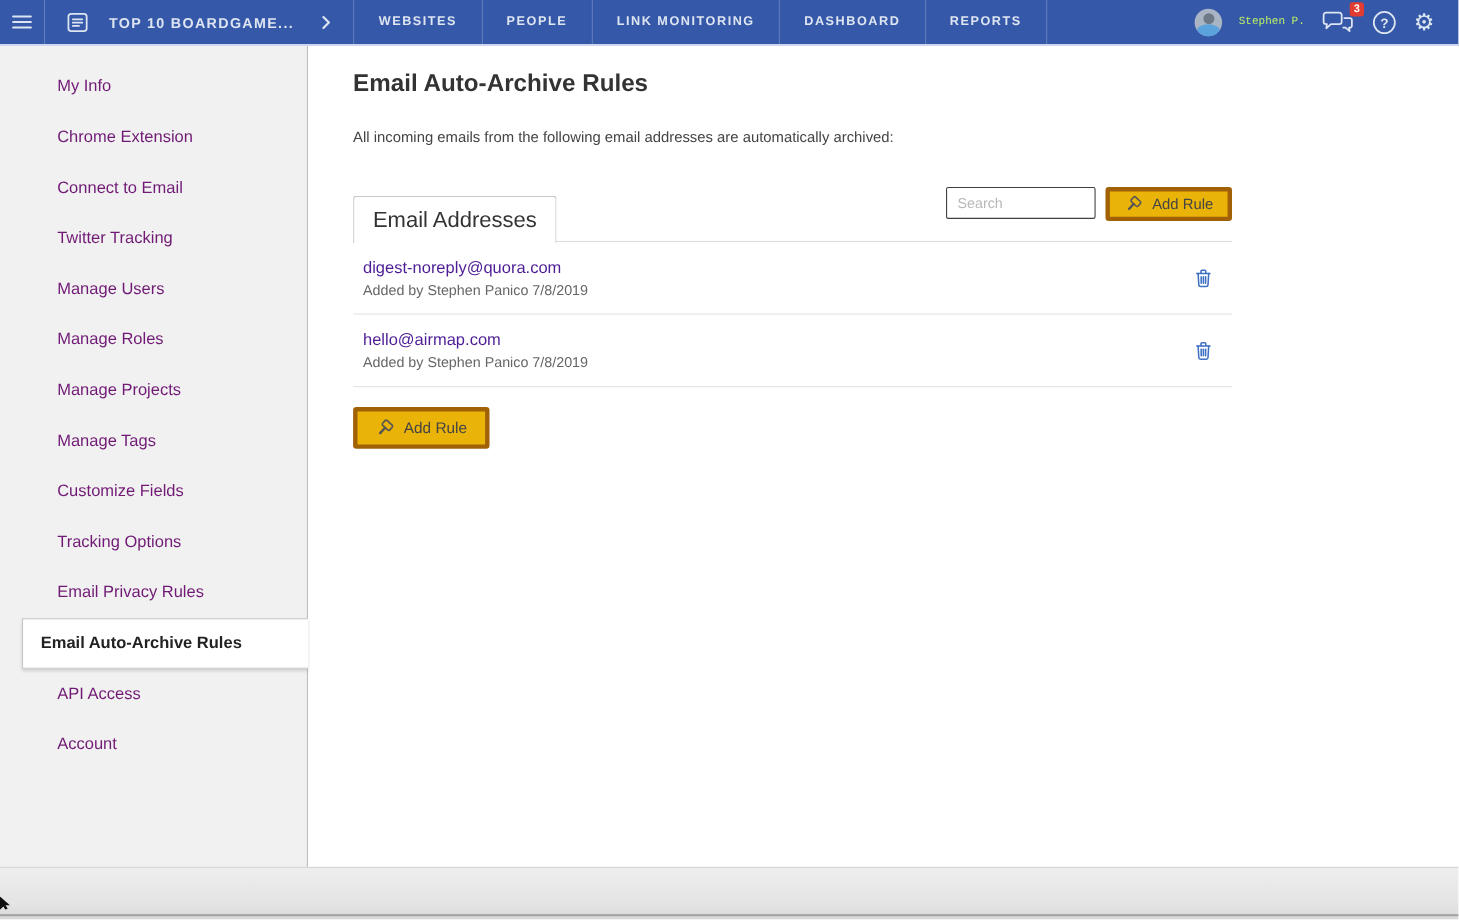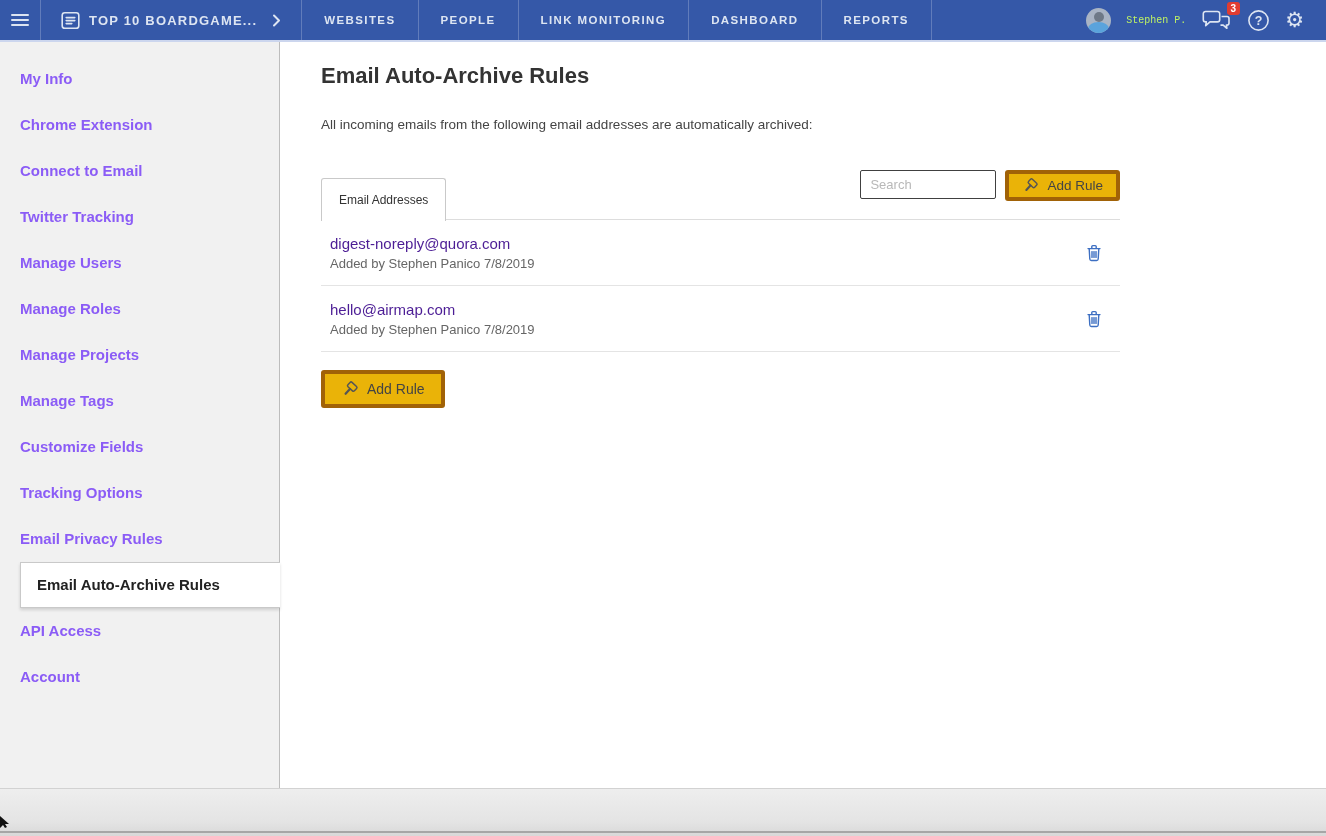--- a/index.html
+++ b/index.html
@@ -9,21 +9,21 @@
   
   .topbar {
     height:42px; background:#3558a8; display:flex; align-items:stretch;
     color:#dde5f2; border-bottom:2px solid #ccd6ee;
   }
   .tb-seg { display:flex; align-items:center; }
   .tb-div { width:1px; background:rgba(255,255,255,0.22); }
   .hamburger { width:40px; justify-content:center; cursor:pointer; }
   .hamburger .bars { width:18px; }
   .hamburger .bars span { display:block; height:2px; background:#dde5f2; border-radius:1px; margin:3px 0; }
-  .project { padding:16px 20px; gap:9px; cursor:pointer; }
+  .project { padding:16px 20px; gap:19px; cursor:pointer; }
   .project-label { font-size:13px; font-weight:bold; letter-spacing:1.2px; white-space:nowrap; }
   .nav-tab { padding:0 22px; font-size:11.5px; font-weight:bold; letter-spacing:1.4px;
              cursor:pointer; white-space:nowrap; }
   .tb-right { margin-left:auto; display:flex; align-items:center; gap:15px; padding-right:22px; }
   .avatar { width:25px; height:25px; border-radius:50%; background:#a9b4c4; overflow:hidden;
             position:relative; cursor:pointer; flex:none; }
   .avatar .head { position:absolute; left:7.5px; top:4px; width:10px; height:10px;
                   border-radius:50%; background:#6e7987; }
   .avatar .body { position:absolute; left:2px; top:14px; width:21px; height:13px;
                   border-radius:50% 50% 0 0; background:#5aa3dc; }
@@ -31,38 +31,38 @@
   .icon-btn { position:relative; display:flex; align-items:center; cursor:pointer; }
   .badge { position:absolute; top:-6px; right:-8px; background:#e03c31; color:#fff;
            font-size:10px; line-height:13px; padding:0 4px; border-radius:3px; font-weight:bold; }
   .gear-glyph { font-size:21px; color:#dde5f2; line-height:21px; font-family:"DejaVu Sans", sans-serif; }
 
   
   .layout { display:flex; height:746px; position:relative; background:#fff; }
 
   .sidebar { width:280px; background:#f1f1f1; position:relative; flex:none; padding-top:14px; }
   .sidebar-borderline { position:absolute; top:0; right:0; bottom:0; width:1px; background:#bdbdbd; }
-  .side-item { height:46px; line-height:46px; padding-left:20px; font-size:15px; color:#8b5cf6;
-               cursor:pointer; white-space:nowrap;font-weight:bold; }
+  .side-item { height:46px; line-height:46px; padding-left:52px; font-size:15px; color:#701a75;
+               cursor:pointer; white-space:nowrap; }
   .side-item.active {
     margin-left:20px; padding-left:16px; background:#fff; font-weight:bold; color:#222;
     border:1px solid #c9c9c9; border-right:none; line-height:44px;
     position:relative; z-index:2; box-shadow:0 2px 3px rgba(0,0,0,0.14);
   }
 
   .main { flex:1; background:#fff; padding:21px 0 0 41px; }
   .content { width:799px; }
   .page-title { font-size:22px; line-height:26px; font-weight:bold; color:#333; }
   .page-desc { margin-top:28px; font-size:13.5px; color:#444; }
 
   .tabrow { margin-top:46px; position:relative; height:42px; border-bottom:1px solid #ddd; }
   .tab {
     position:absolute; left:0; top:0; height:43px; background:#fff;
     border:1px solid #c9c9c9; border-bottom:none; border-radius:3px 3px 0 0;
-    padding:0 17px; line-height:42px; font-size:12px; color:#333; cursor:pointer; z-index:1;
+    padding:0 17px; line-height:42px; font-size:20px; color:#333; cursor:pointer; z-index:1;
   }
   .toolbar { position:absolute; right:0; top:-8px; display:flex; gap:9px; align-items:flex-start; }
   .search-input { width:136px; height:29px; border:1px solid #404040; border-radius:2px;
                   padding:0 9px; font-size:13px; color:#333; outline:none; }
   .search-input::placeholder { color:#b8b8b8; }
   .btn { display:inline-flex; align-items:center; gap:8px; background:#eab308;
          border:4px solid #a16207; border-radius:3px; color:#444; cursor:pointer;
          font-family:"Liberation Sans", sans-serif; }
   .btn.small { height:31px; padding:0 13px; font-size:13.5px; }
   .btn.large { height:38px; padding:0 16px; font-size:14px; margin-top:18px; }

